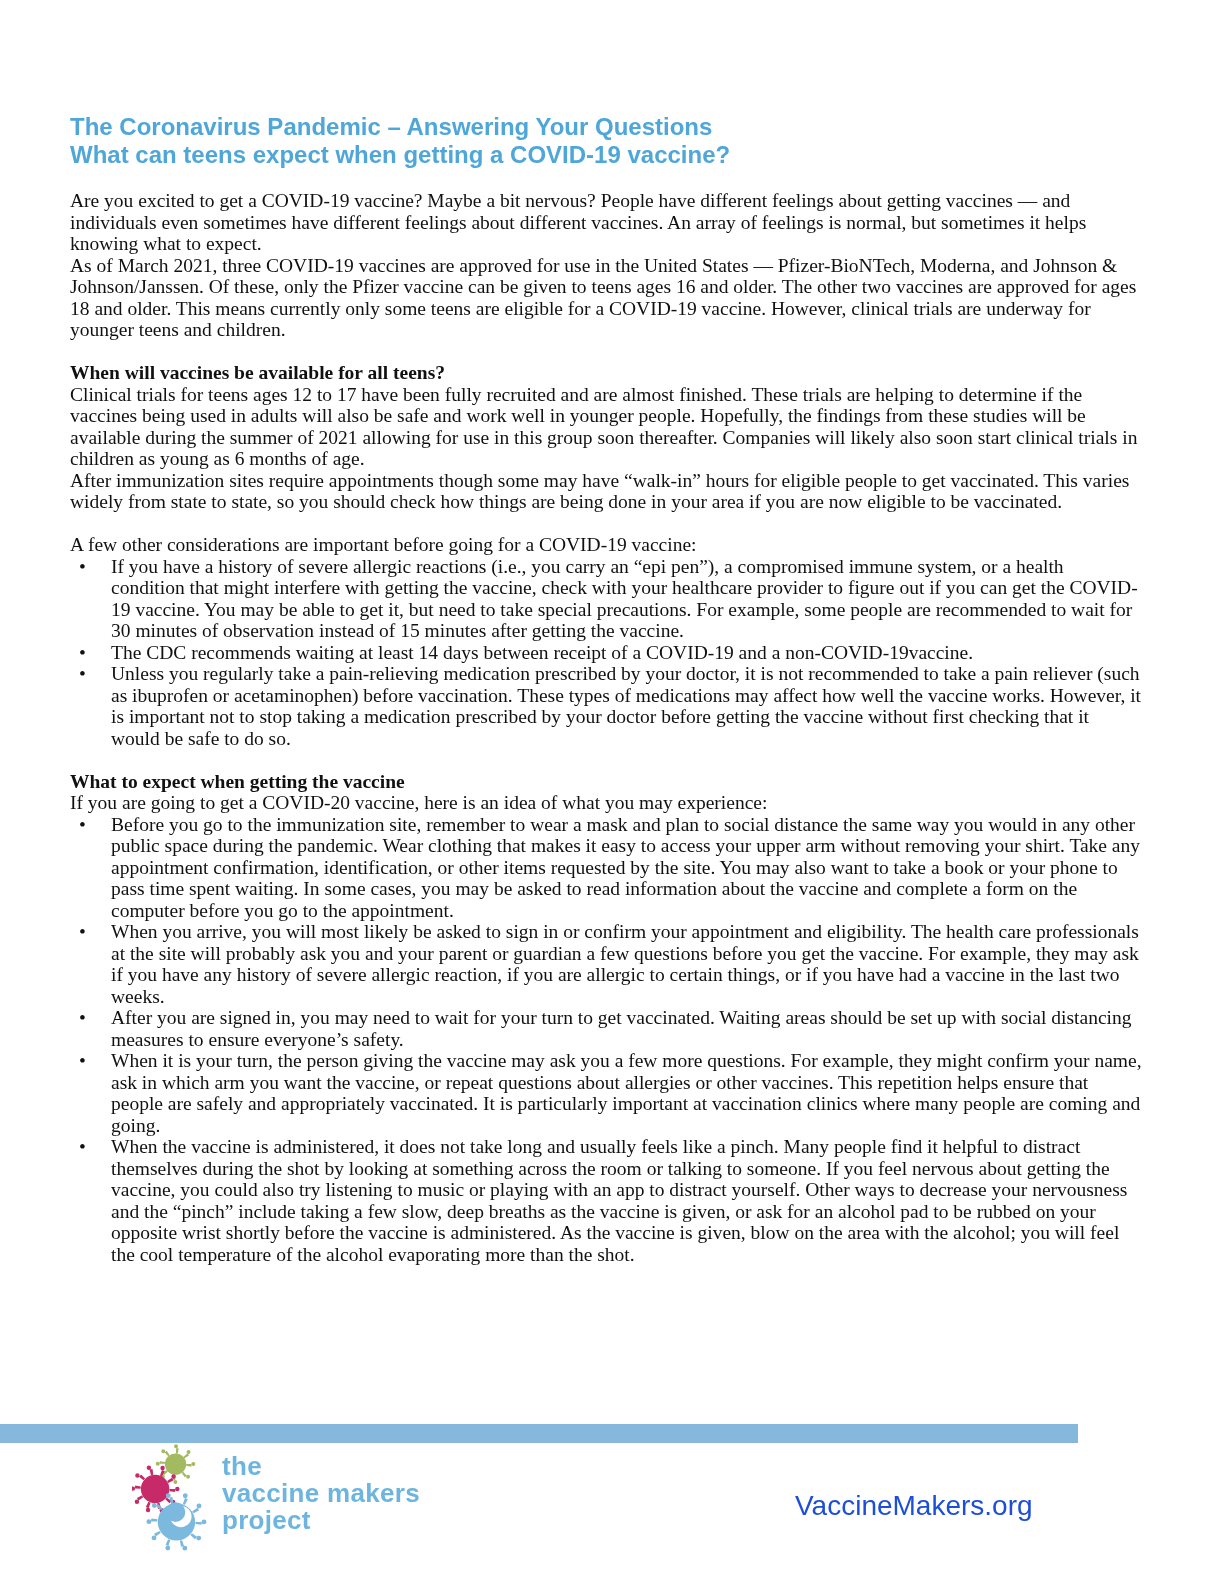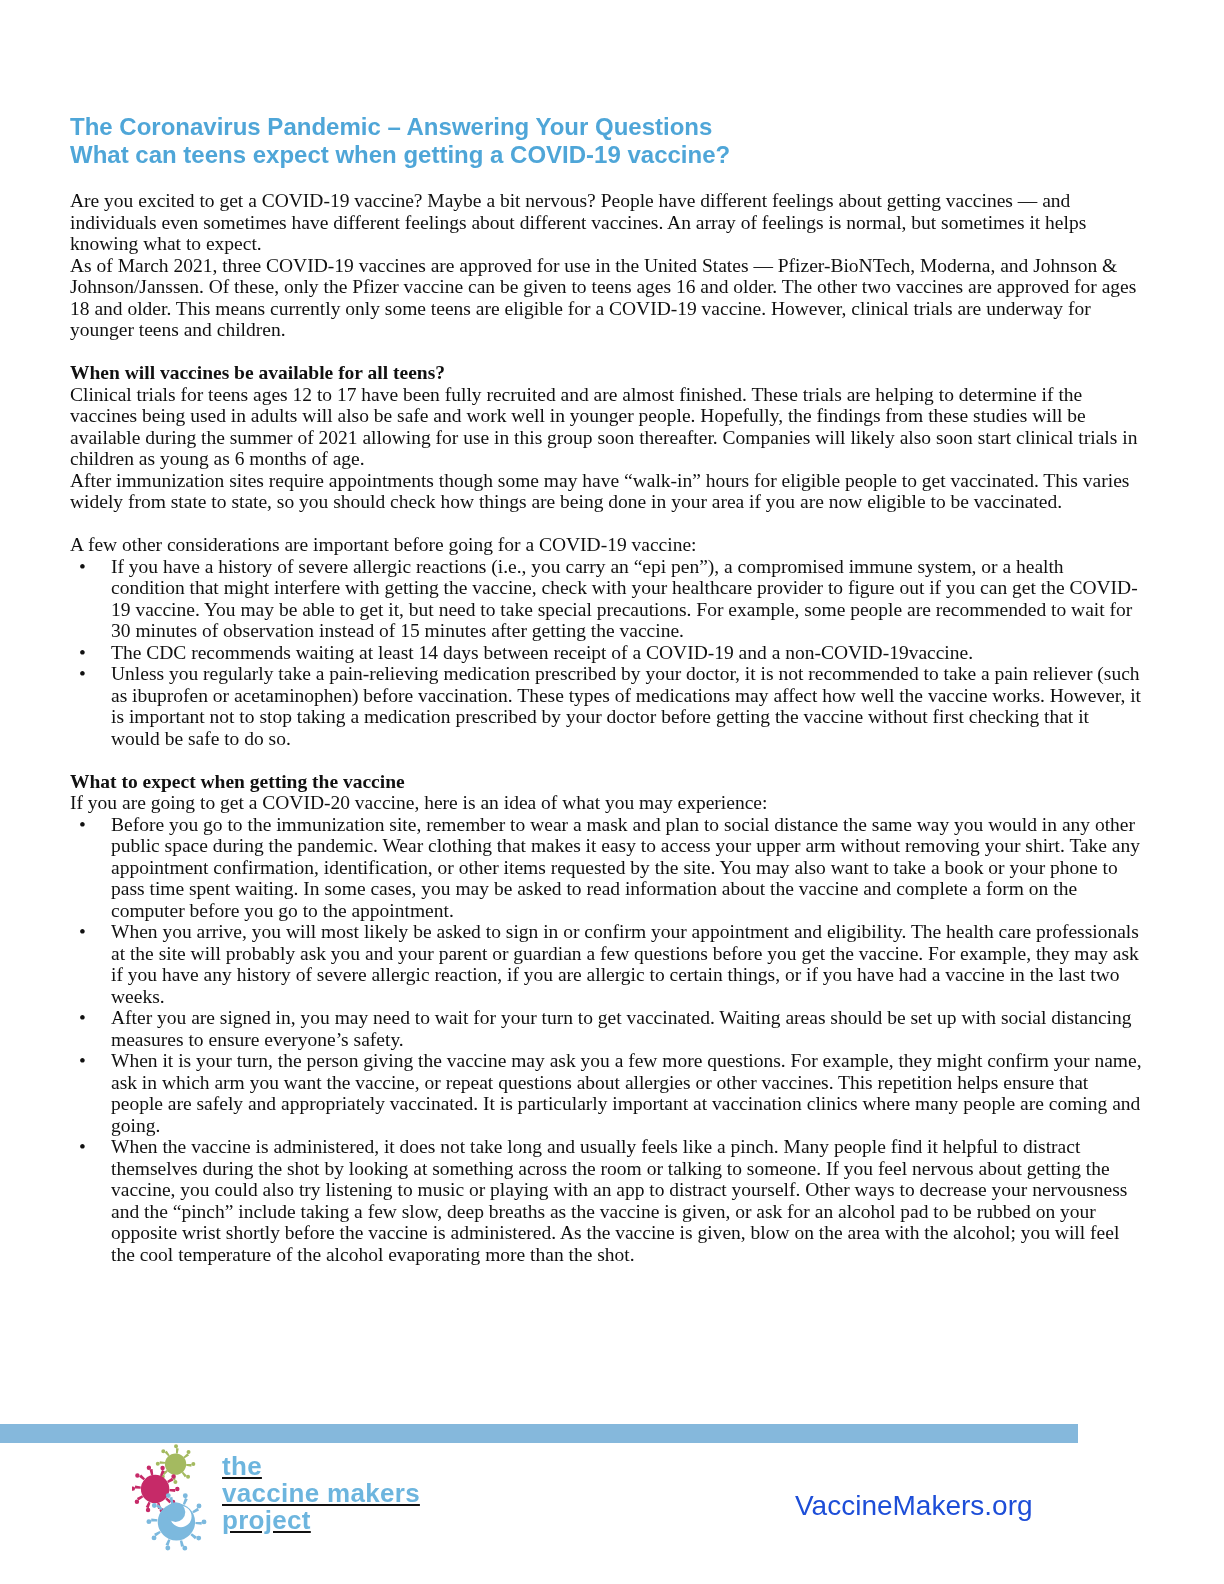--- a/index.html
+++ b/index.html
@@ -60,21 +60,20 @@
     width: 1078px;
     height: 19px;
     background: #85b8dc;
   }
   .logo-wrap {
     position: absolute;
     left: 132px;
     top: 1440px;
     display: flex;
     align-items: flex-start;
-    text-decoration: underline;
   }
   .logo-text {
     font-family: "Liberation Sans", sans-serif;
     font-weight: bold;
     color: #6db5de;
     font-size: 26px;
     line-height: 27px;
     margin-left: 10px;
     margin-top: 13px;
     letter-spacing: 0.3px;

